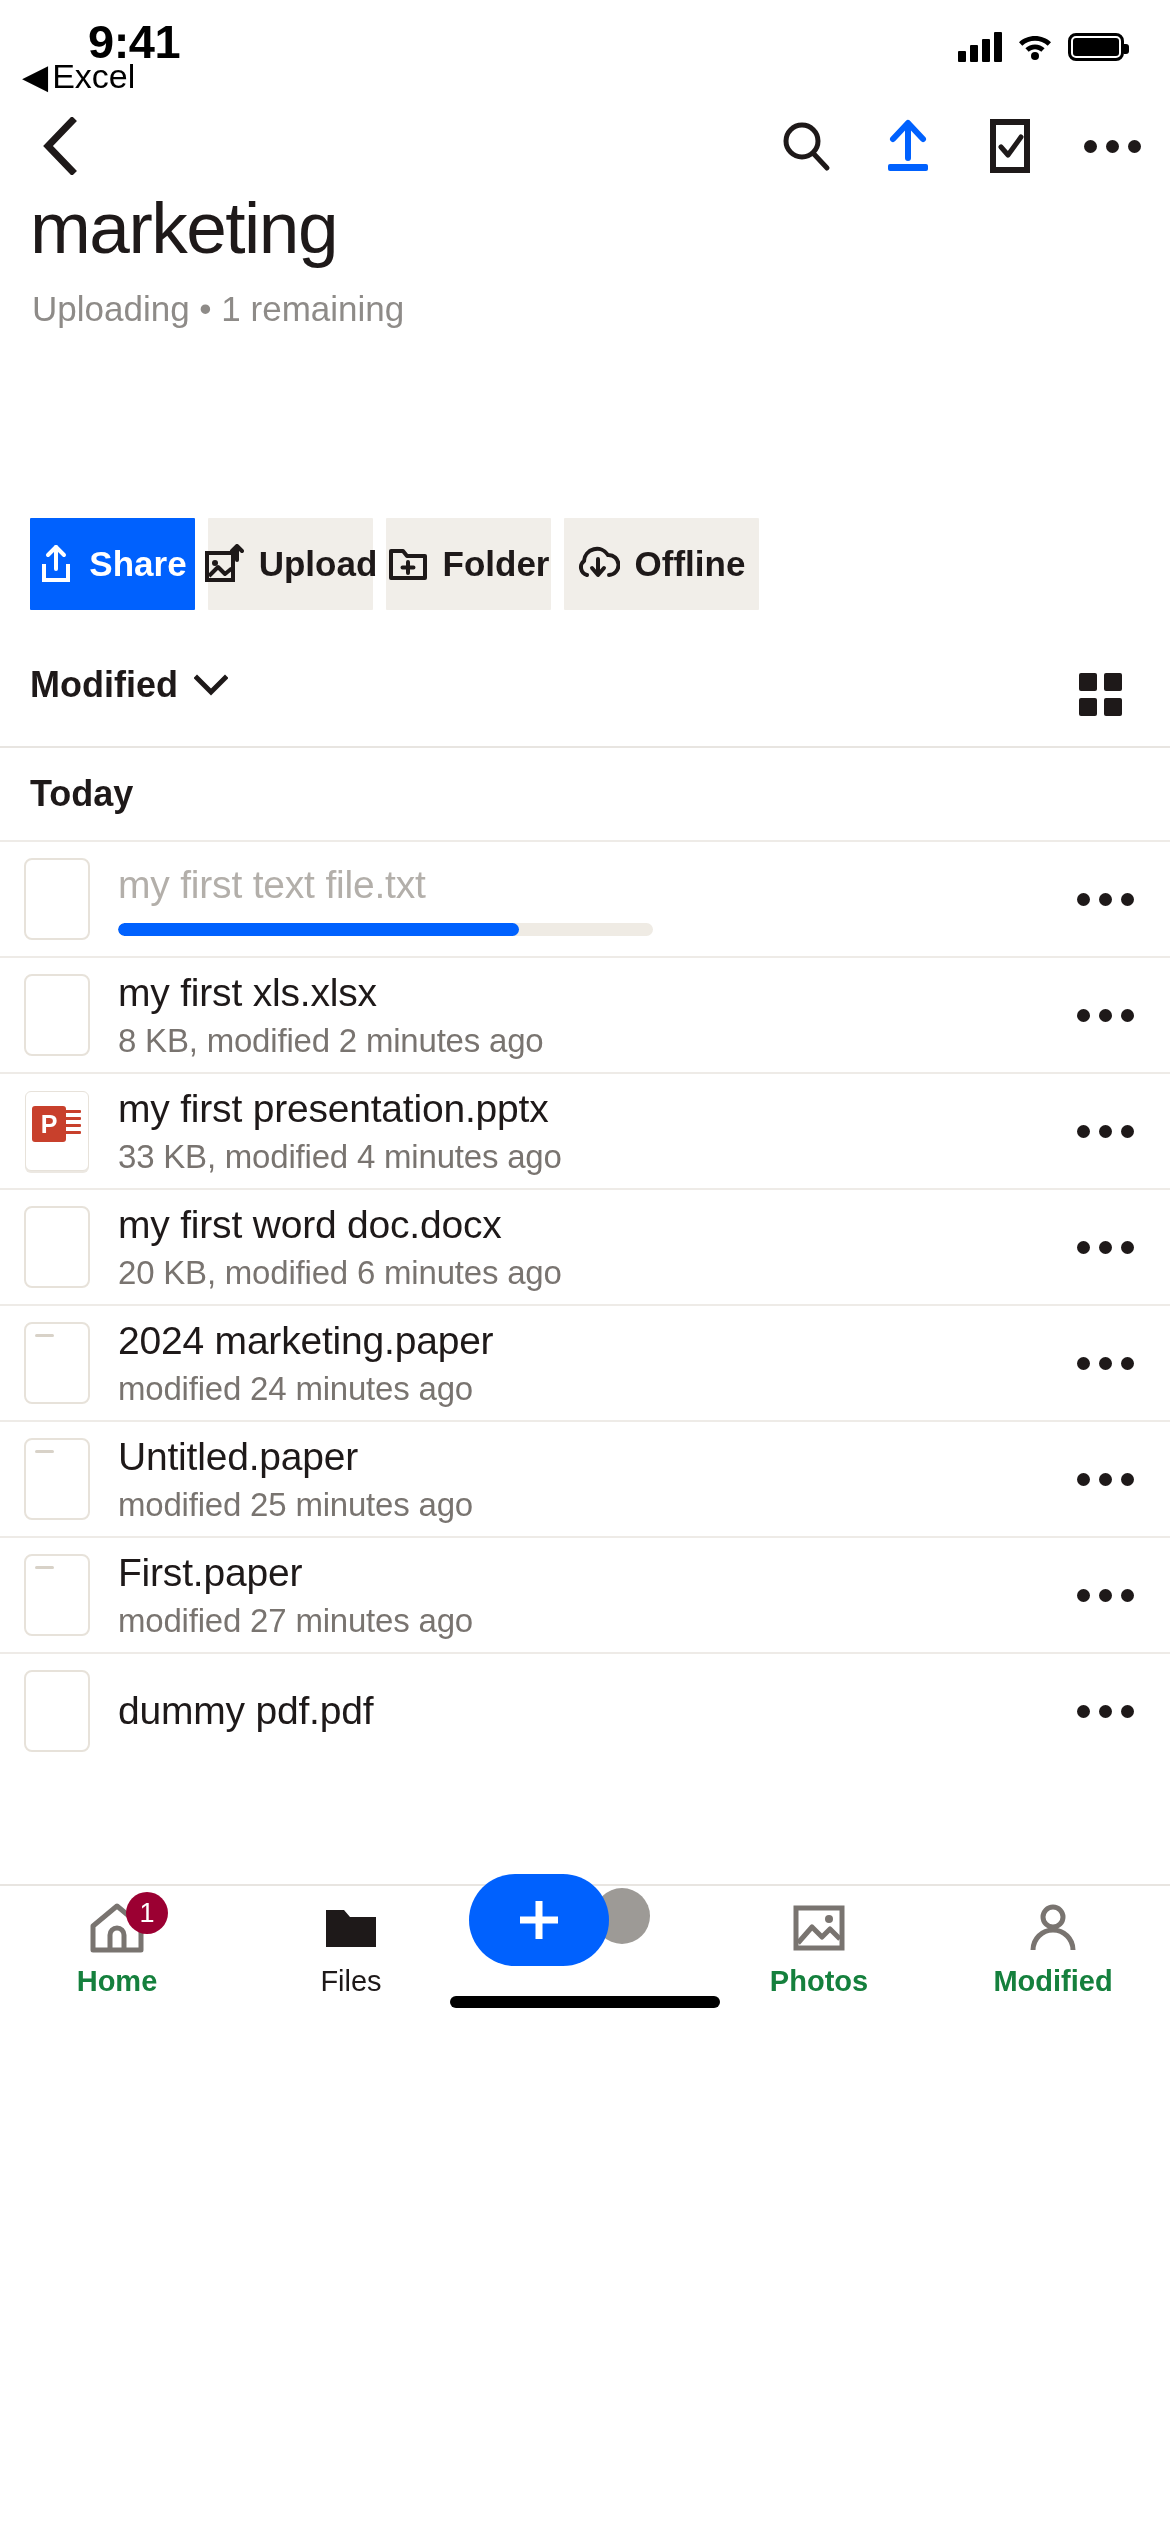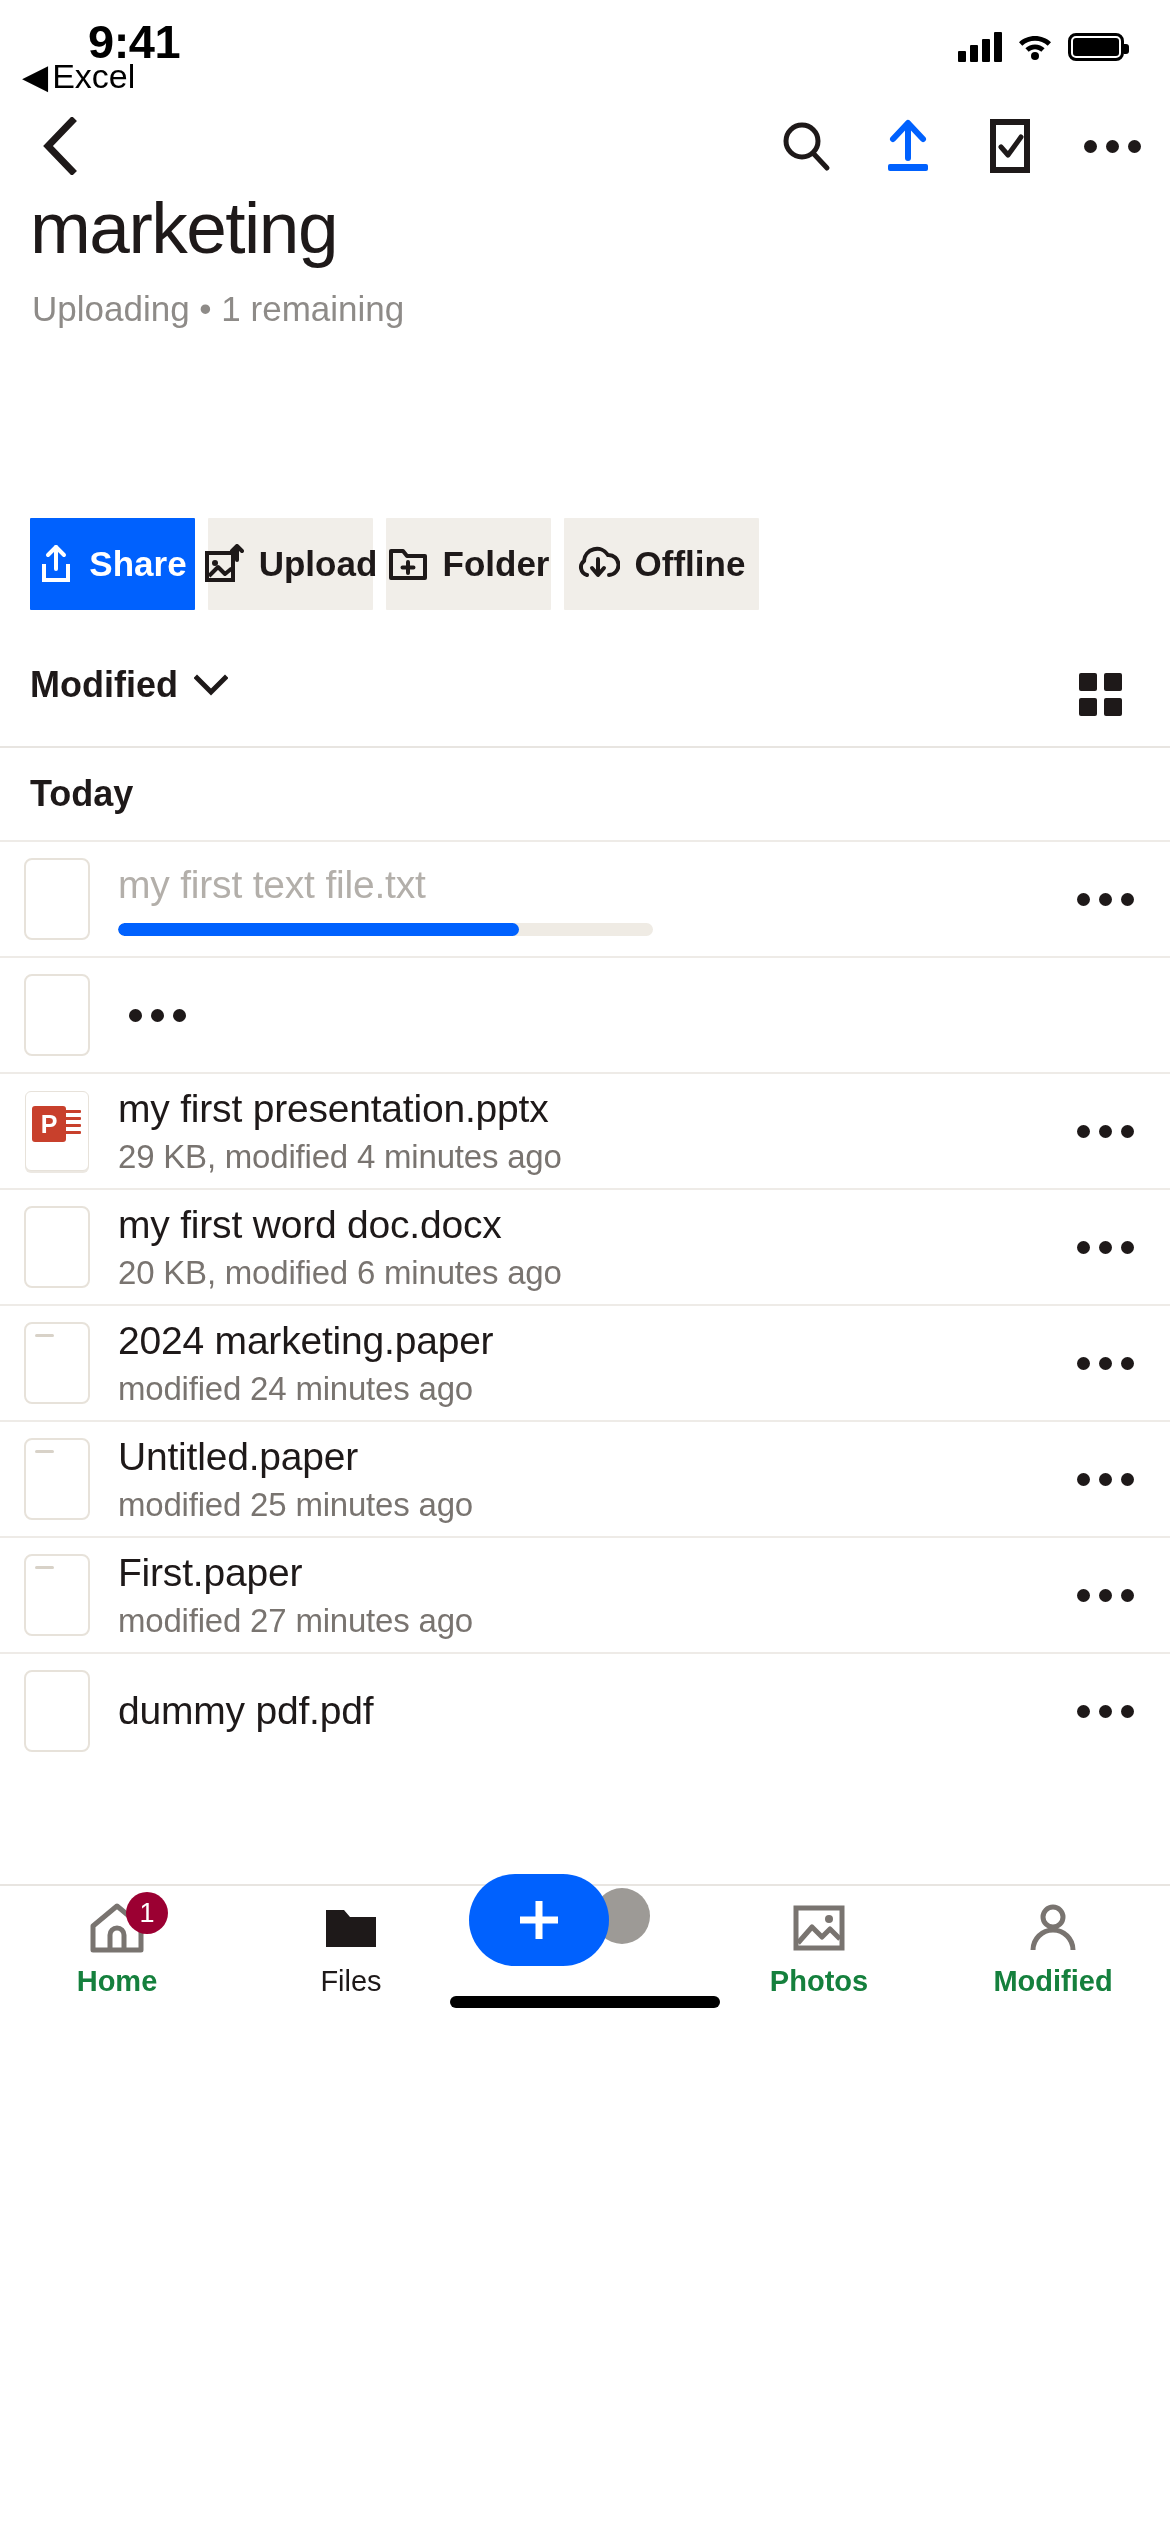--- a/index.html
+++ b/index.html
@@ -329,20 +329,24 @@
             <i></i>
             <i></i>
           </span>
       </div>
     </div>
 
     <div class="row">
       <div class="row-ico">
         <div class="doc-shape"></div>
       </div>
+      <div class="row-body">
+        <div class="row-name">my first xls.xlsx</div>
+        <div class="row-meta">8 KB, modified 2 minutes ago</div>
+      </div>
       <div class="row-more">
         <span class="dots3">
             <i></i>
             <i></i>
             <i></i>
           </span>
       </div>
     </div>
 
     <div class="row">
@@ -352,21 +356,21 @@
           <span class="plines">
               <i></i>
               <i></i>
               <i></i>
               <i></i>
             </span>
         </div>
       </div>
       <div class="row-body">
         <div class="row-name">my first presentation.pptx</div>
-        <div class="row-meta">29 KB, modified 4 minutes ago</div>
+        <div class="row-meta">33 KB, modified 4 minutes ago</div>
       </div>
       <div class="row-more">
         <span class="dots3">
             <i></i>
             <i></i>
             <i></i>
           </span>
       </div>
     </div>
 

